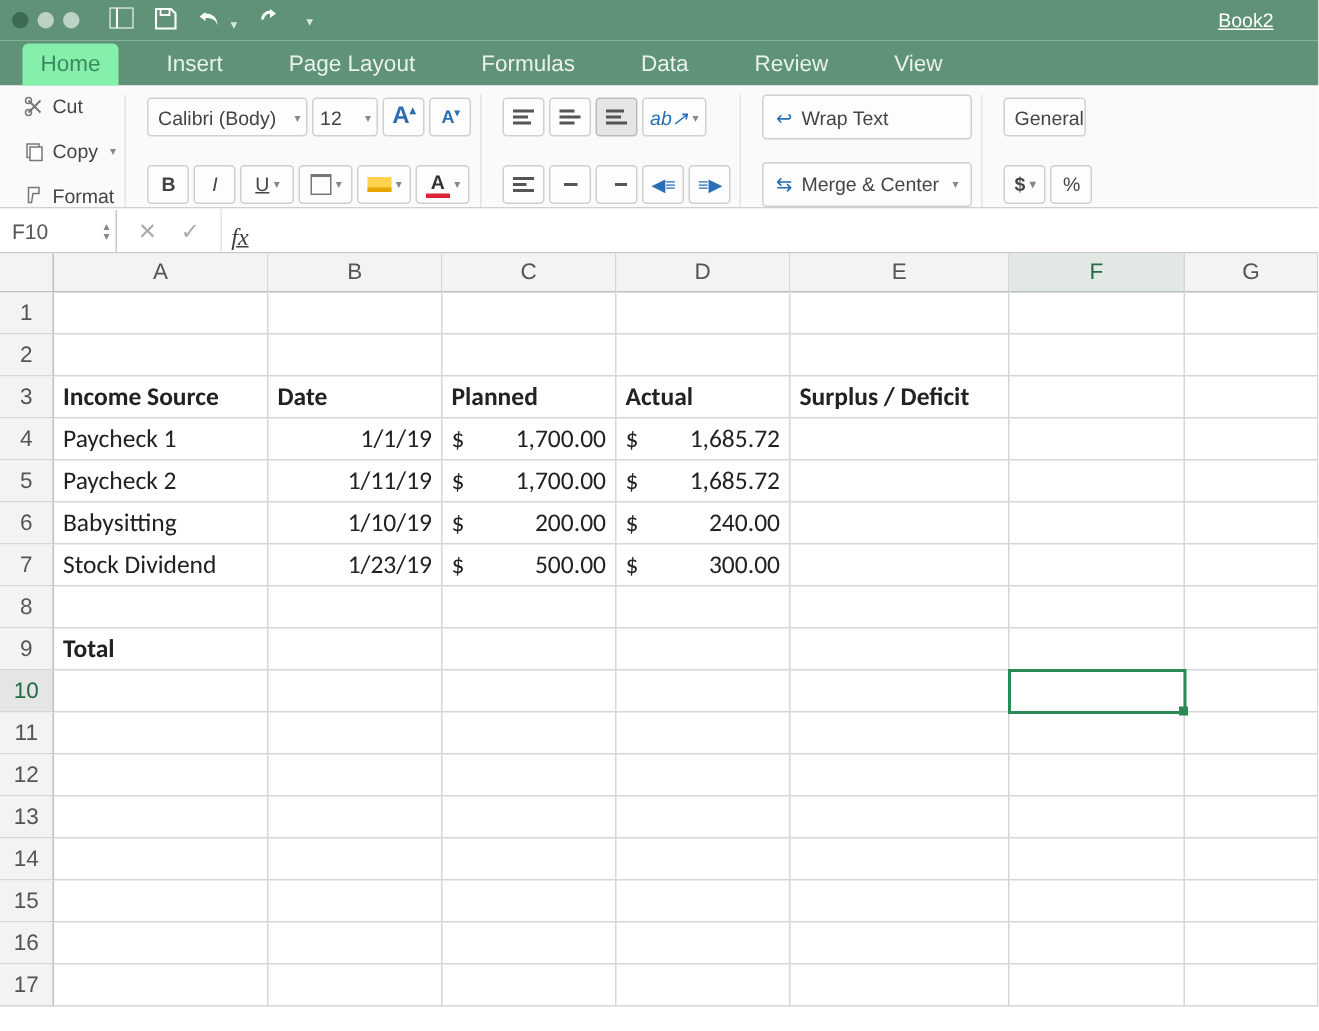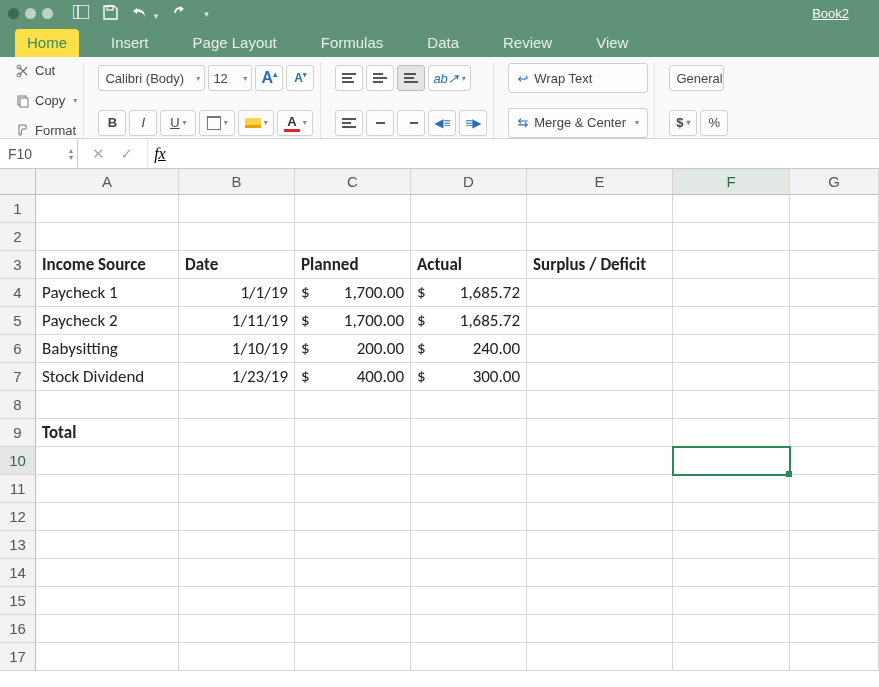--- a/index.html
+++ b/index.html
@@ -41,21 +41,21 @@
     padding-left: 15px;
     gap: 20px;
     font-size: 15px;
   }
   .tab {
     padding: 5px 12px 6px;
     color: #e8f1ec;
     cursor: pointer;
   }
   .tab.active {
-    background: #fde047;
+    background: #86efac;
     color: #3a8a5e;
     border-radius: 4px 4px 0 0;
   }
 
   
   .ribbon {
     height: 82px;
     background: #fafafa;
     border-bottom: 1px solid #d0d0d0;
     display: flex;
@@ -106,32 +106,32 @@
   .indent-arrow { font-size:12px; color:#2a6fb5; }
   .wrap-btn, .merge-btn { justify-content:flex-start; padding:0 8px; gap:6px; width:140px; height:30px; }
   .general-btn { width:55px; justify-content:flex-start; padding-left:6px;}
   .currency-btn { font-weight:bold; }
 
   
   .fbar {
     height: 30px;
     border-bottom: 1px solid #c8c8c8;
     display: flex;
-    align-items: center;
+    align-items: flex-end;
     background: #fff;
   }
   .namebox {
     width: 78px; height: 28px; border-right:1px solid #c8c8c8;
     display:flex; align-items:center; padding-left:8px; font-size:14px; color:#555;
     position:relative;
   }
   .spinners { position:absolute; right:4px; display:flex; flex-direction:column; font-size:8px; color:#888; line-height:7px;}
   .fx-controls { display:flex; align-items:center; gap:16px; padding:0 14px; border-right:1px solid #e5e5e5; height:100%;}
   .fx-controls span { color:#aaa; font-size:15px; cursor:pointer;}
-  .fx-label { font-style:italic; font-family:"Times New Roman",serif; font-size:16px; color:#000000; padding-left:6px;text-decoration:underline;}
+  .fx-label { font-style:italic; font-family:"Times New Roman",serif; font-size:16px; color:#404040; padding-left:6px;text-decoration:underline;}
   .formula-input { flex:1; height:26px; border:none; outline:none; padding-left:6px; font-size:14px; }
 
   
   .grid { display:grid; grid-template-columns: 36px 143px 116px 116px 116px 146px 117px 89px; }
   .colhdr, .rowhdr, .cell, .corner {
     border-right:1px solid #d6d6d6;
     border-bottom:1px solid #d6d6d6;
     display:flex; align-items:center;
     font-size:16px;
   }
@@ -455,21 +455,21 @@
       <span>240.00</span>
     </div>
     <div class="cell row-h"></div>
     <div class="cell row-h"></div>
     <div class="cell row-h"></div>
     <div class="rowhdr row-h">7</div>
     <div class="cell row-h">Stock Dividend</div>
     <div class="cell row-h right">1/23/19</div>
     <div class="cell row-h acct">
       <span>$</span>
-      <span>400.00</span>
+      <span>500.00</span>
     </div>
     <div class="cell row-h acct">
       <span>$</span>
       <span>300.00</span>
     </div>
     <div class="cell row-h"></div>
     <div class="cell row-h"></div>
     <div class="cell row-h"></div>
     <div class="rowhdr row-h">8</div>
     <div class="cell row-h"></div>

